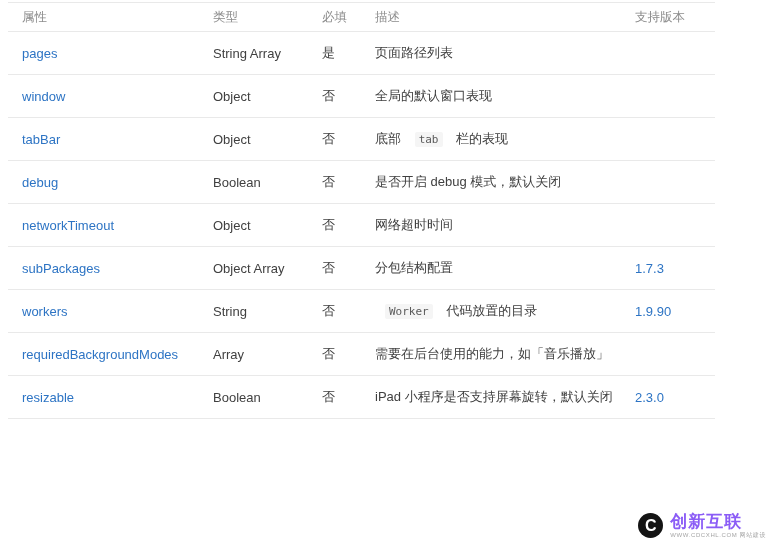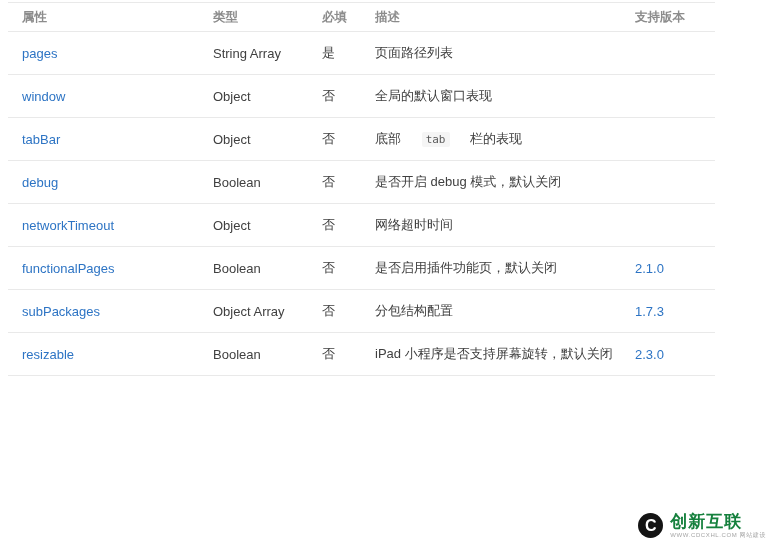--- a/index.html
+++ b/index.html
@@ -23,40 +23,40 @@
     padding: 0;
     text-align: left;
     vertical-align: middle;
     border-bottom: 1px solid var(--border);
     white-space: nowrap;
     overflow: hidden;
   }
   .doc-table thead th {
     height: 29px;
     border-top: 1px solid var(--border);
-    font-weight: bold;
+    font-weight: normal;
     font-size: 12.5px;
     color: var(--muted);
   }
   .doc-table tbody td {
     height: 43px;
     font-size: 13px;
     color: var(--text);
   }
   .doc-table th:first-child, .doc-table td:first-child { padding-left: 14px; }
   .prop-link { color: var(--link); cursor: pointer; margin-top: 25px; }
   .version-text { color: var(--link); }
   .inline-code {
     font-family: "DejaVu Sans Mono", "Liberation Mono", monospace;
     font-size: 11px;
     color: #5a5a5a;
     background: #f5f5f5;
     border-radius: 2px;
     padding: 1px 4px;
-    margin: 0 17px;
+    margin: 0 10px;
   }
   .watermark {
     position: absolute;
     right: 4px;
     top: 513px;
     display: flex;
     align-items: center;
     gap: 7px;
   }
   .wm-logo {
@@ -69,21 +69,21 @@
     font-size: 16px;
     display: flex;
     align-items: center;
     justify-content: center;
     flex: 0 0 auto;
   }
   .wm-text { display: flex; flex-direction: column; line-height: 1.1; }
   .wm-title {
     font-size: 17px;
     font-weight: bold;
-    color: #15803d;
+    color: #8b5cf6;
     letter-spacing: 1px;
   }
   .wm-sub {
     font-size: 6px;
     color: #a5a5a5;
     letter-spacing: 0.6px;
   }
 </style>
 </head>
 <body>
@@ -135,32 +135,39 @@
         <td></td>
       </tr>
       <tr>
         <td><span class="prop-link">networkTimeout</span></td>
         <td>Object</td>
         <td>否</td>
         <td><span>网络超时时间</span></td>
         <td></td>
       </tr>
       <tr>
-        <td><span class="prop-link">functionalPages</span></td>
-        <td>Boolean</td>
-        <td>否</td>
-        <td><span>是否启用插件功能页，默认关闭</span></td>
-        <td><span class="version-text">2.1.0</span></td>
-      </tr>
-      <tr>
         <td><span class="prop-link">subPackages</span></td>
         <td>Object Array</td>
         <td>否</td>
         <td><span>分包结构配置</span></td>
         <td><span class="version-text">1.7.3</span></td>
+      </tr>
+      <tr>
+        <td><span class="prop-link">workers</span></td>
+        <td>String</td>
+        <td>否</td>
+        <td><span class="inline-code">Worker</span><span> 代码放置的目录</span></td>
+        <td><span class="version-text">1.9.90</span></td>
+      </tr>
+      <tr>
+        <td><span class="prop-link">requiredBackgroundModes</span></td>
+        <td>Array</td>
+        <td>否</td>
+        <td><span>需要在后台使用的能力，如「音乐播放」</span></td>
+        <td></td>
       </tr>
       <tr>
         <td><span class="prop-link">resizable</span></td>
         <td>Boolean</td>
         <td>否</td>
         <td><span>iPad 小程序是否支持屏幕旋转，默认关闭</span></td>
         <td><span class="version-text">2.3.0</span></td>
       </tr>
     </tbody>
 </table>

